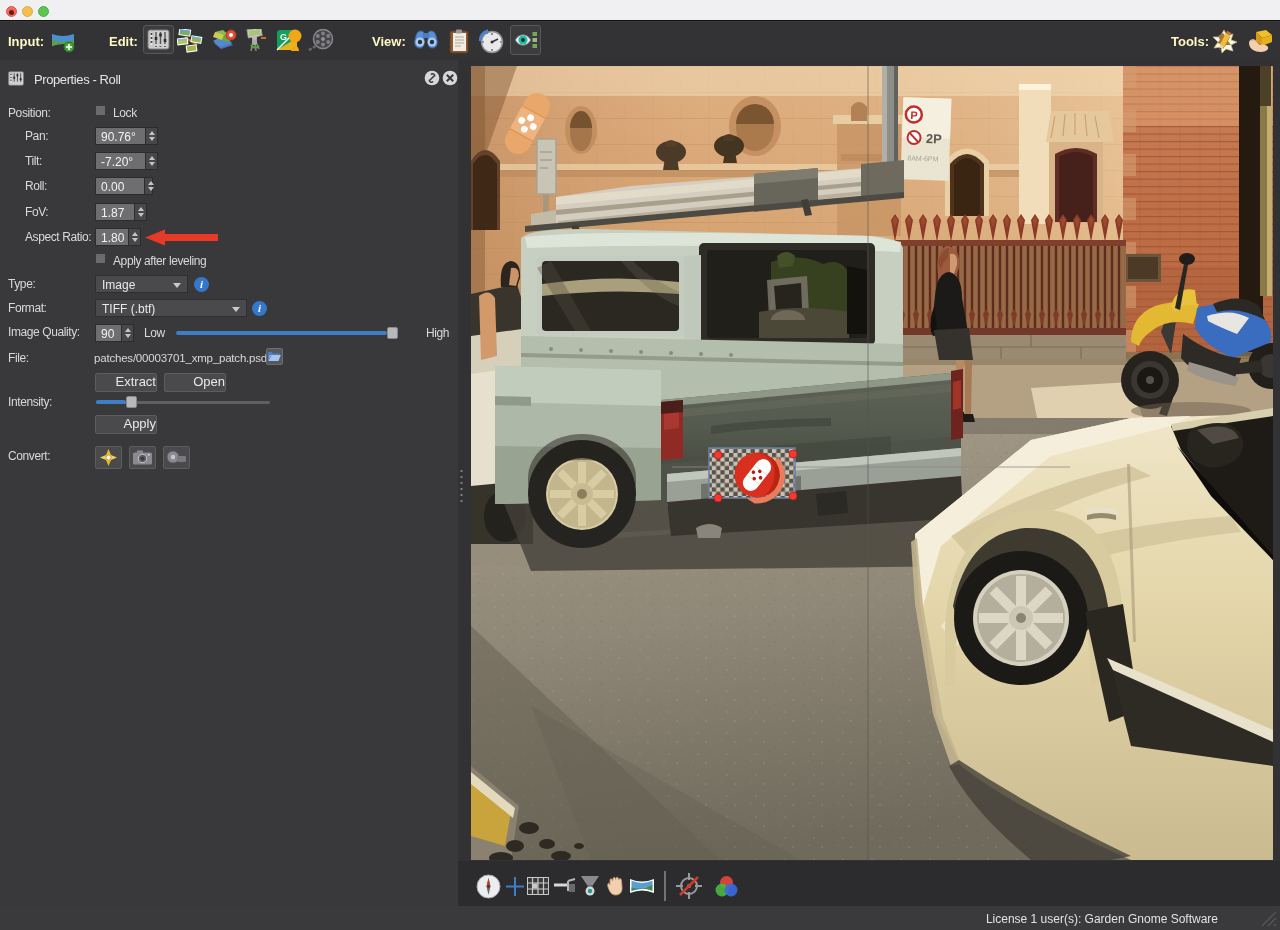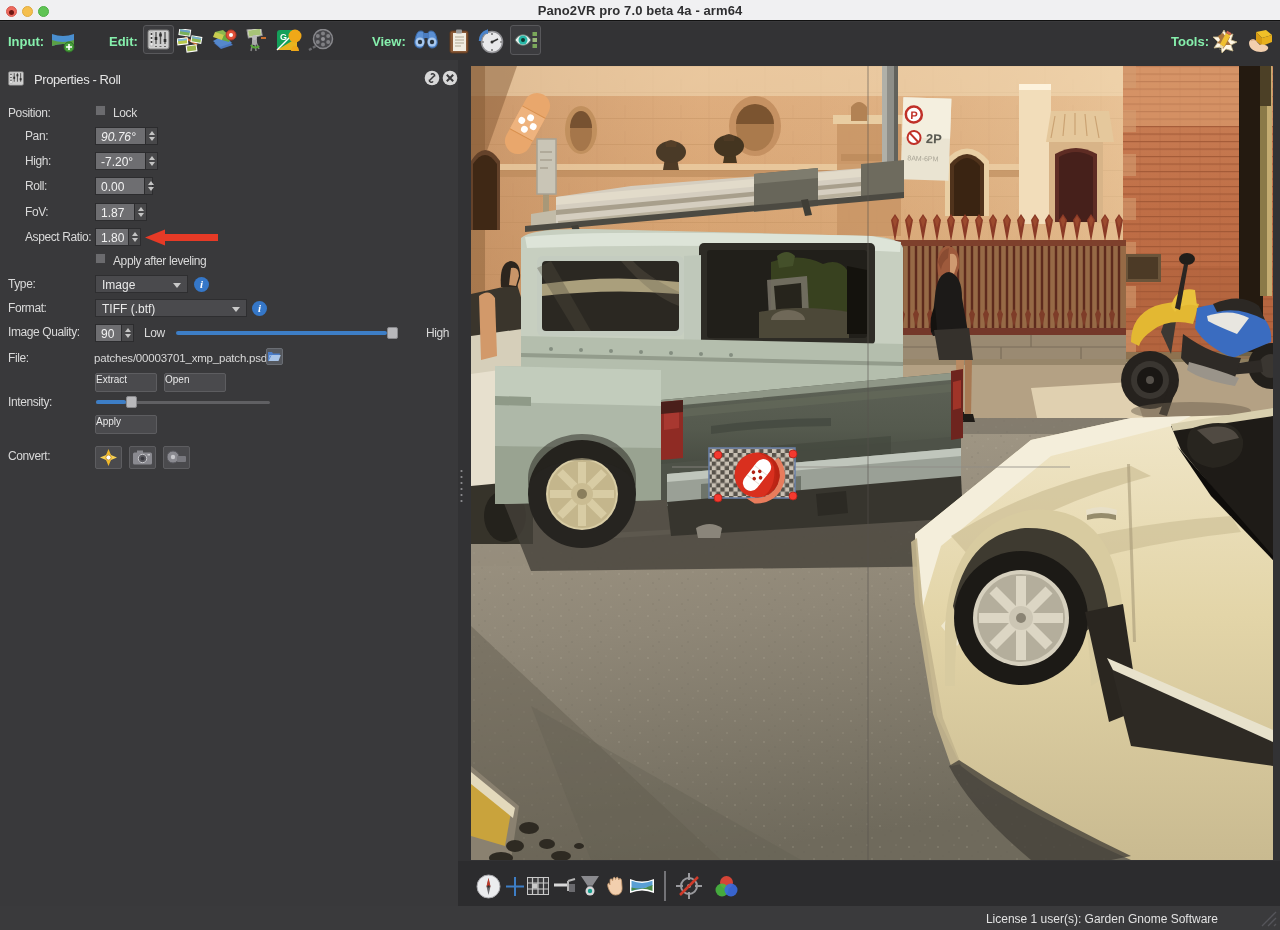--- a/index.html
+++ b/index.html
@@ -2,49 +2,48 @@
 <html><head>
 <meta charset="utf-8">
 <style>
 * { margin:0; padding:0; box-sizing:border-box; }
 html,body { width:1280px; height:930px; overflow:hidden; background:#39393b; font-family:"Liberation Sans",sans-serif; }
 .abs { position:absolute; }
 #titlebar { left:0; top:0; width:1280px; height:21px; background:#f0f0f2; border-bottom:1px solid #111; }
 .tl { width:11px; height:11px; border-radius:50%; top:6px; }
 #title { width:1280px; text-align:center; top:3px; font-size:13px; font-weight:bold; color:#2f2f31; letter-spacing:0.1px; }
 #toolbar { left:0; top:22px; width:1280px; height:38px; background:#333335; }
-.tblabel { font-size:13px; font-weight:bold; color:#86efac; top:12px; }
+.tblabel { font-size:13px; font-weight:bold; color:#fef9c3; top:12px; }
 .ticon { top:7px; }
 #panel { left:0; top:60px; width:458px; height:846px; background:#39393b; }
 .lbl { position:absolute; font-size:12px; letter-spacing:-0.4px; color:#d9d9d9; }
 .spin { position:absolute; height:18px; background:#6e6e71; border:1px solid #2c2c2e; display:flex; }
 .spinval { font-size:12px; color:#f2f2f2; padding:2px 0 0 5px; flex:1; }
 .spinbtn { width:12px; height:100%; background:#48484a; border-left:1px solid #2c2c2e; position:relative; }
 .spinbtn:before { content:""; position:absolute; left:2.5px; top:3px; border-left:3px solid transparent; border-right:3px solid transparent; border-bottom:4px solid #c4c4c4; }
 .spinbtn:after { content:""; position:absolute; left:2.5px; bottom:3px; border-left:3px solid transparent; border-right:3px solid transparent; border-top:4px solid #c4c4c4; }
 .chk { position:absolute; width:11px; height:11px; background:#6b6b6e; border:1px solid #3a3a3c; }
 .drop { position:absolute; height:18px; background:#4a4a4d; border:1px solid #2e2e30; color:#e8e8e8; font-size:12px; padding:2px 0 0 6px; }
 .droparrow { position:absolute; right:6px; top:7px; width:0; height:0; border-left:4px solid transparent; border-right:4px solid transparent; border-top:5px solid #c9c9c9; }
-.btn { position:absolute; height:19px; background:#4a4a4d; border:1px solid #5d5d60; border-radius:2px; color:#e8e8e8; font-size:10px; text-align:left; }
+.btn { position:absolute; height:19px; background:#4a4a4d; border:1px solid #5d5d60; border-radius:2px; color:#e8e8e8; font-size:13px; text-align:right;padding-left:10px; }
 .info { position:absolute; width:15px; height:15px; border-radius:50%; background:#3577c8; color:#fff; font-size:11px; font-weight:bold; text-align:center; line-height:15px; font-family:"Liberation Serif",serif; font-style:italic; }
 .iconbtn { position:absolute; width:27px; height:23px; background:#4a4a4d; border:1px solid #5d5d60; border-radius:2px; }
 #viewer { left:458px; top:60px; width:822px; height:846px; background:#323234; }
 #phototoolbar { left:458px; top:861px; width:822px; height:45px; background:#2c2c2e; }
 #statusbar { left:0; top:906px; width:1280px; height:24px; background:#3a3a3c; }
 #statusbar span { position:absolute; right:62px; top:6px; font-size:12px; color:#e2e2e2; }
 </style>
 </head>
 <body>
 <div class="abs" id="titlebar">
   <div class="abs tl" style="left:6px; background:#ee6a5e; border:1px solid #d85a50;">
       <div style="width:5px;height:5px;border-radius:50%;background:#6d1713;margin:3px auto;"></div>
     </div>
   <div class="abs tl" style="left:22px; background:#f5bf4e; border:1px solid #e0ab40;"></div>
   <div class="abs tl" style="left:38px; background:#5fc454; border:1px solid #4daf45;"></div>
-  <div class="abs" id="title">Pano2VR pro 7.0 beta 4a - arm64</div>
 </div>
 <div class="abs" id="toolbar">
   <div class="abs tblabel" style="left:8px;">Input:</div>
   <svg class="abs" style="left:51px;top:9px;" width="24" height="22" viewBox="0 0 24 22">
     <path d="M1 3 Q12 7 23 3 L23 15 Q12 11 1 15 Z" fill="#4a8fd0"></path>
     <path d="M1 9 Q12 13 23 9 L23 15 Q12 11 1 15 Z" fill="#5aa046"></path>
     <circle cx="18" cy="16" r="5" fill="#49a33c" stroke="#2e7028"></circle>
     <path d="M18 13 V19 M15 16 H21" stroke="#fff" stroke-width="1.6"></path>
   </svg>
   <div class="abs tblabel" style="left:109px;">Edit:</div>
@@ -196,25 +195,25 @@
   <svg class="abs" style="left:442px;top:10px;" width="16" height="16" viewBox="0 0 16 16">
     <circle cx="8" cy="8" r="7.3" fill="#d8d8d8"></circle>
     <path d="M4.8 4.8 L11.2 11.2 M11.2 4.8 L4.8 11.2" stroke="#39393b" stroke-width="2"></path>
   </svg>
 
   <div class="lbl" style="left:8px;top:46px;">Position:</div>
   <div class="chk" style="left:95px;top:45px;"></div>
   <div class="lbl" style="left:113px;top:46px;">Lock</div>
 
   <div class="lbl" style="left:25px;top:69px;">Pan:</div>
-  <div class="spin" style="left:95px;top:67px;width:63px;font-style:italic;">
+  <div class="spin" style="left:95px;top:67px;width:63px;">
       <div class="spinval">90.76°</div>
       <div class="spinbtn"></div>
     </div>
-  <div class="lbl" style="left:25px;top:94px;">High:</div>
+  <div class="lbl" style="left:25px;top:94px;">Tilt:</div>
   <div class="spin" style="left:95px;top:92px;width:63px;">
       <div class="spinval">-7.20°</div>
       <div class="spinbtn"></div>
     </div>
   <div class="lbl" style="left:25px;top:119px;">Roll:</div>
   <div class="spin" style="left:95px;top:117px;width:58px;gap:20px;">
       <div class="spinval">0.00</div>
       <div class="spinbtn"></div>
     </div>
   <div class="lbl" style="left:25px;top:145px;">FoV:</div>

